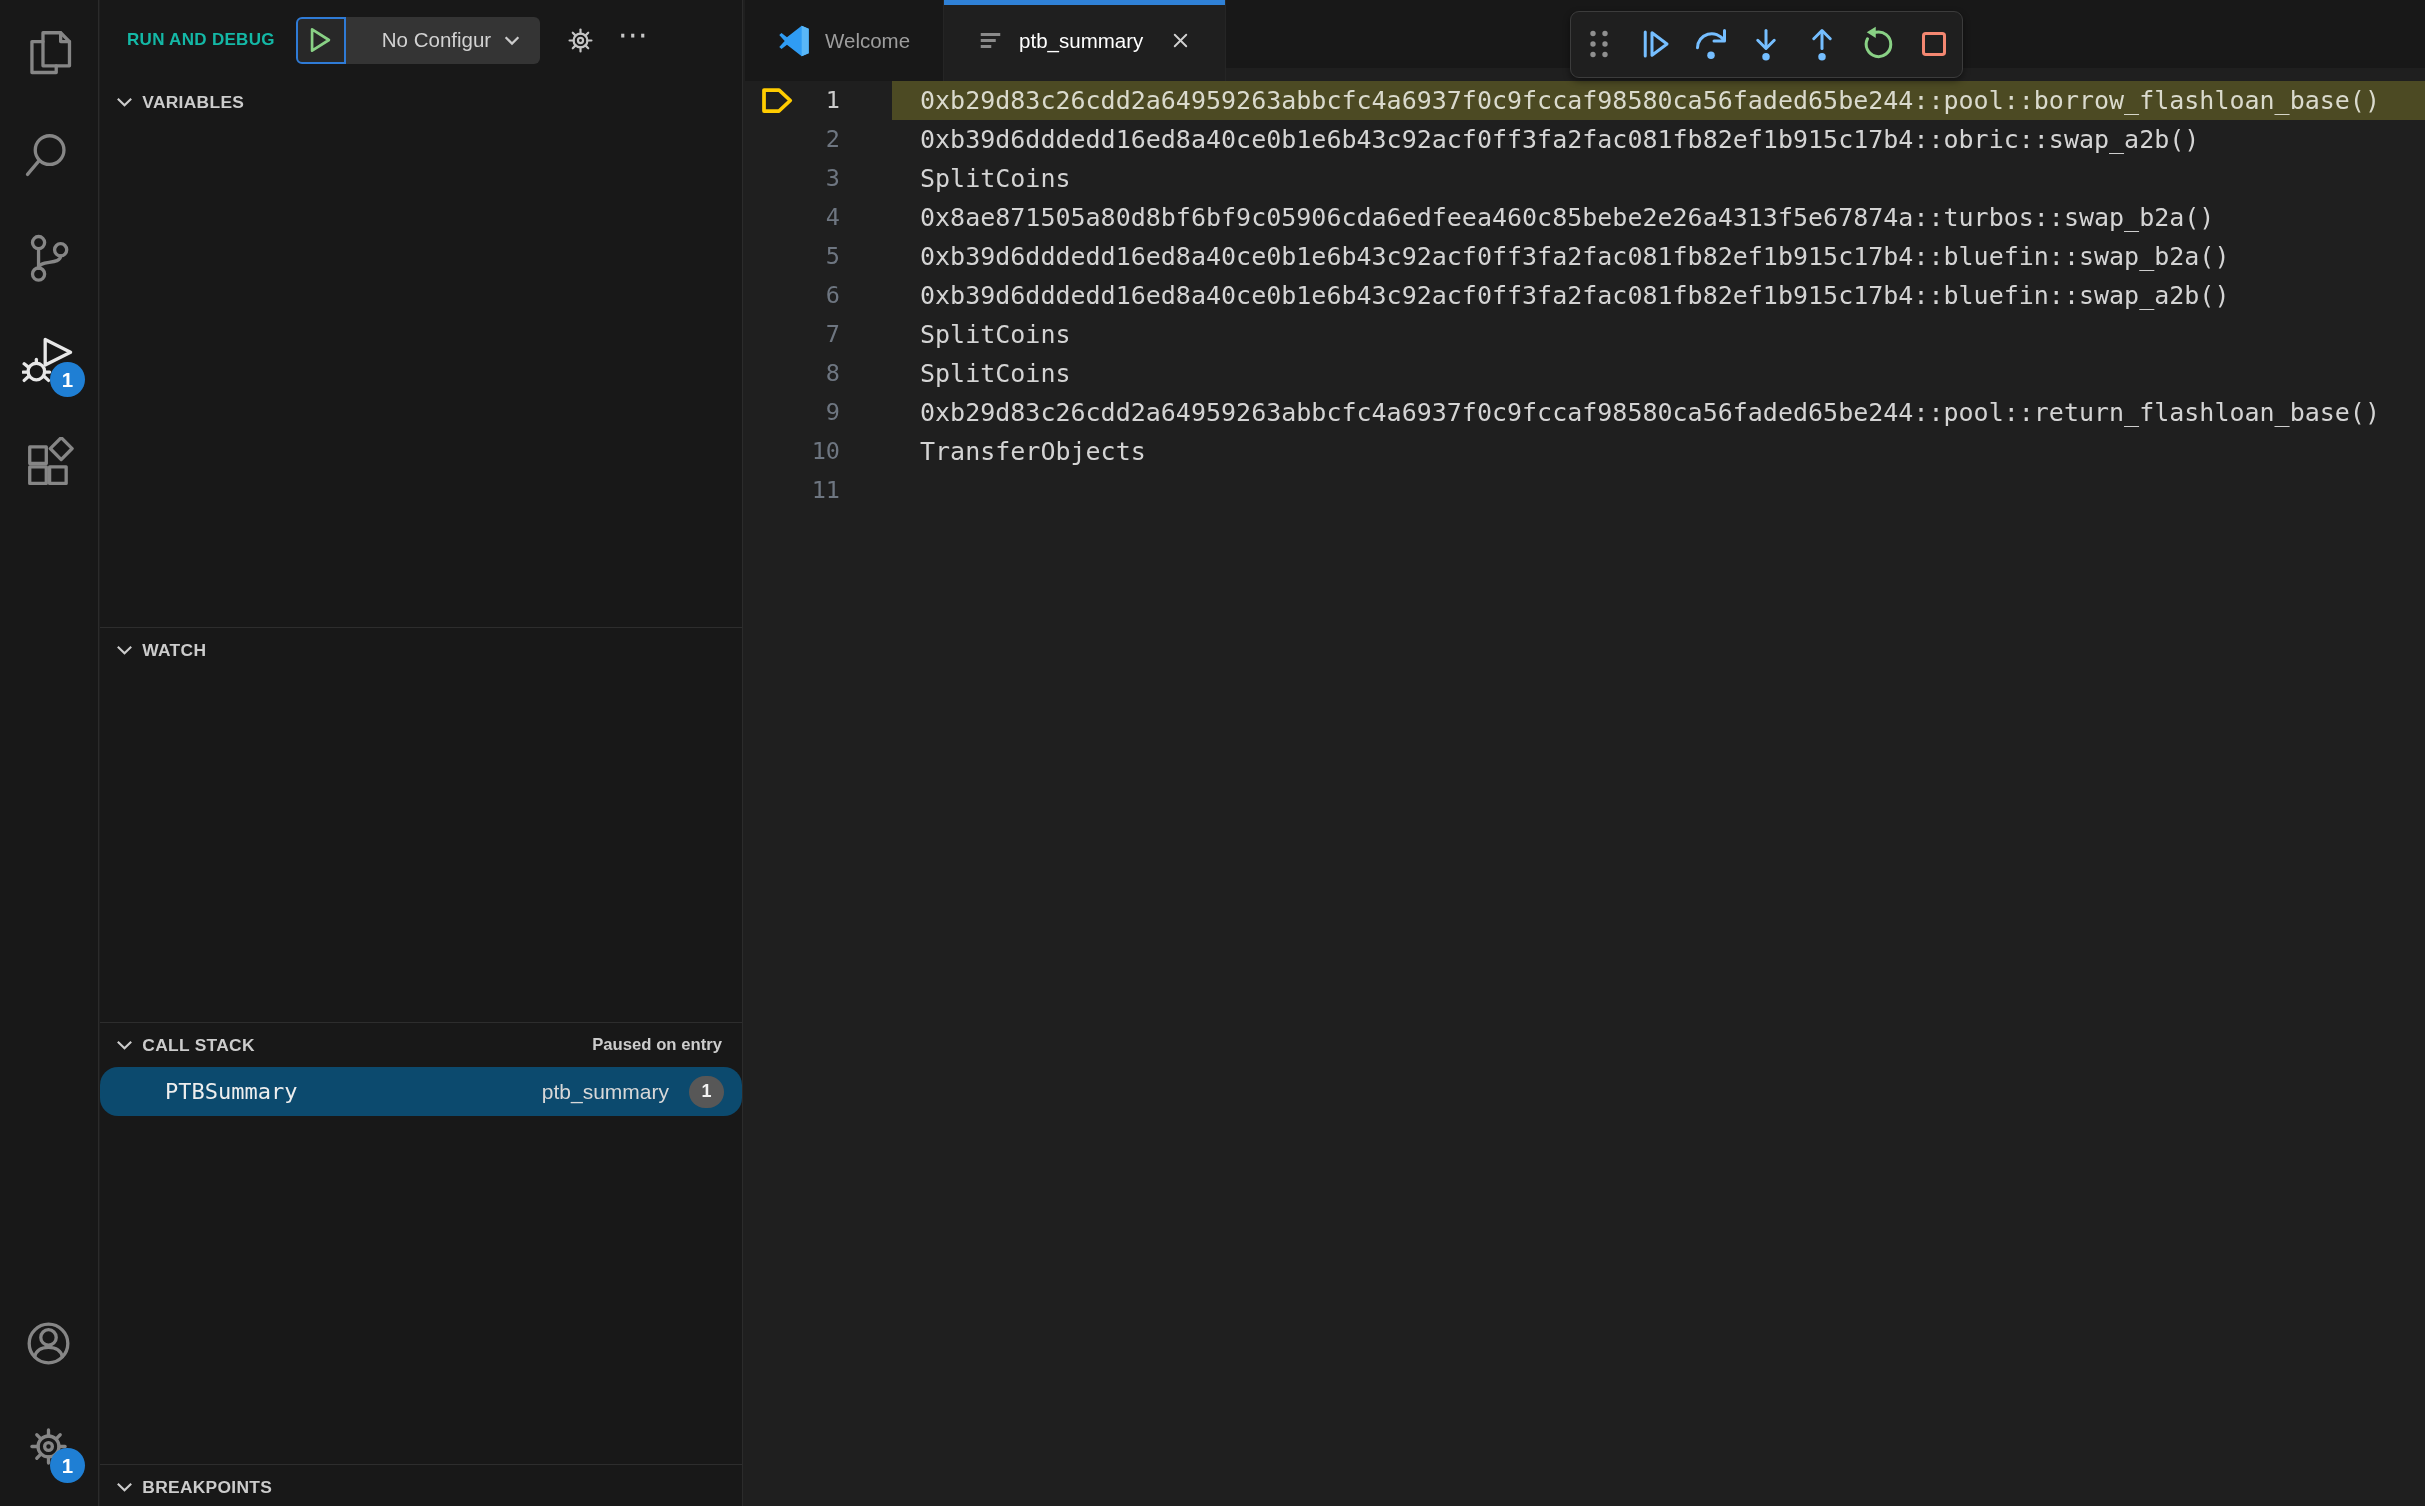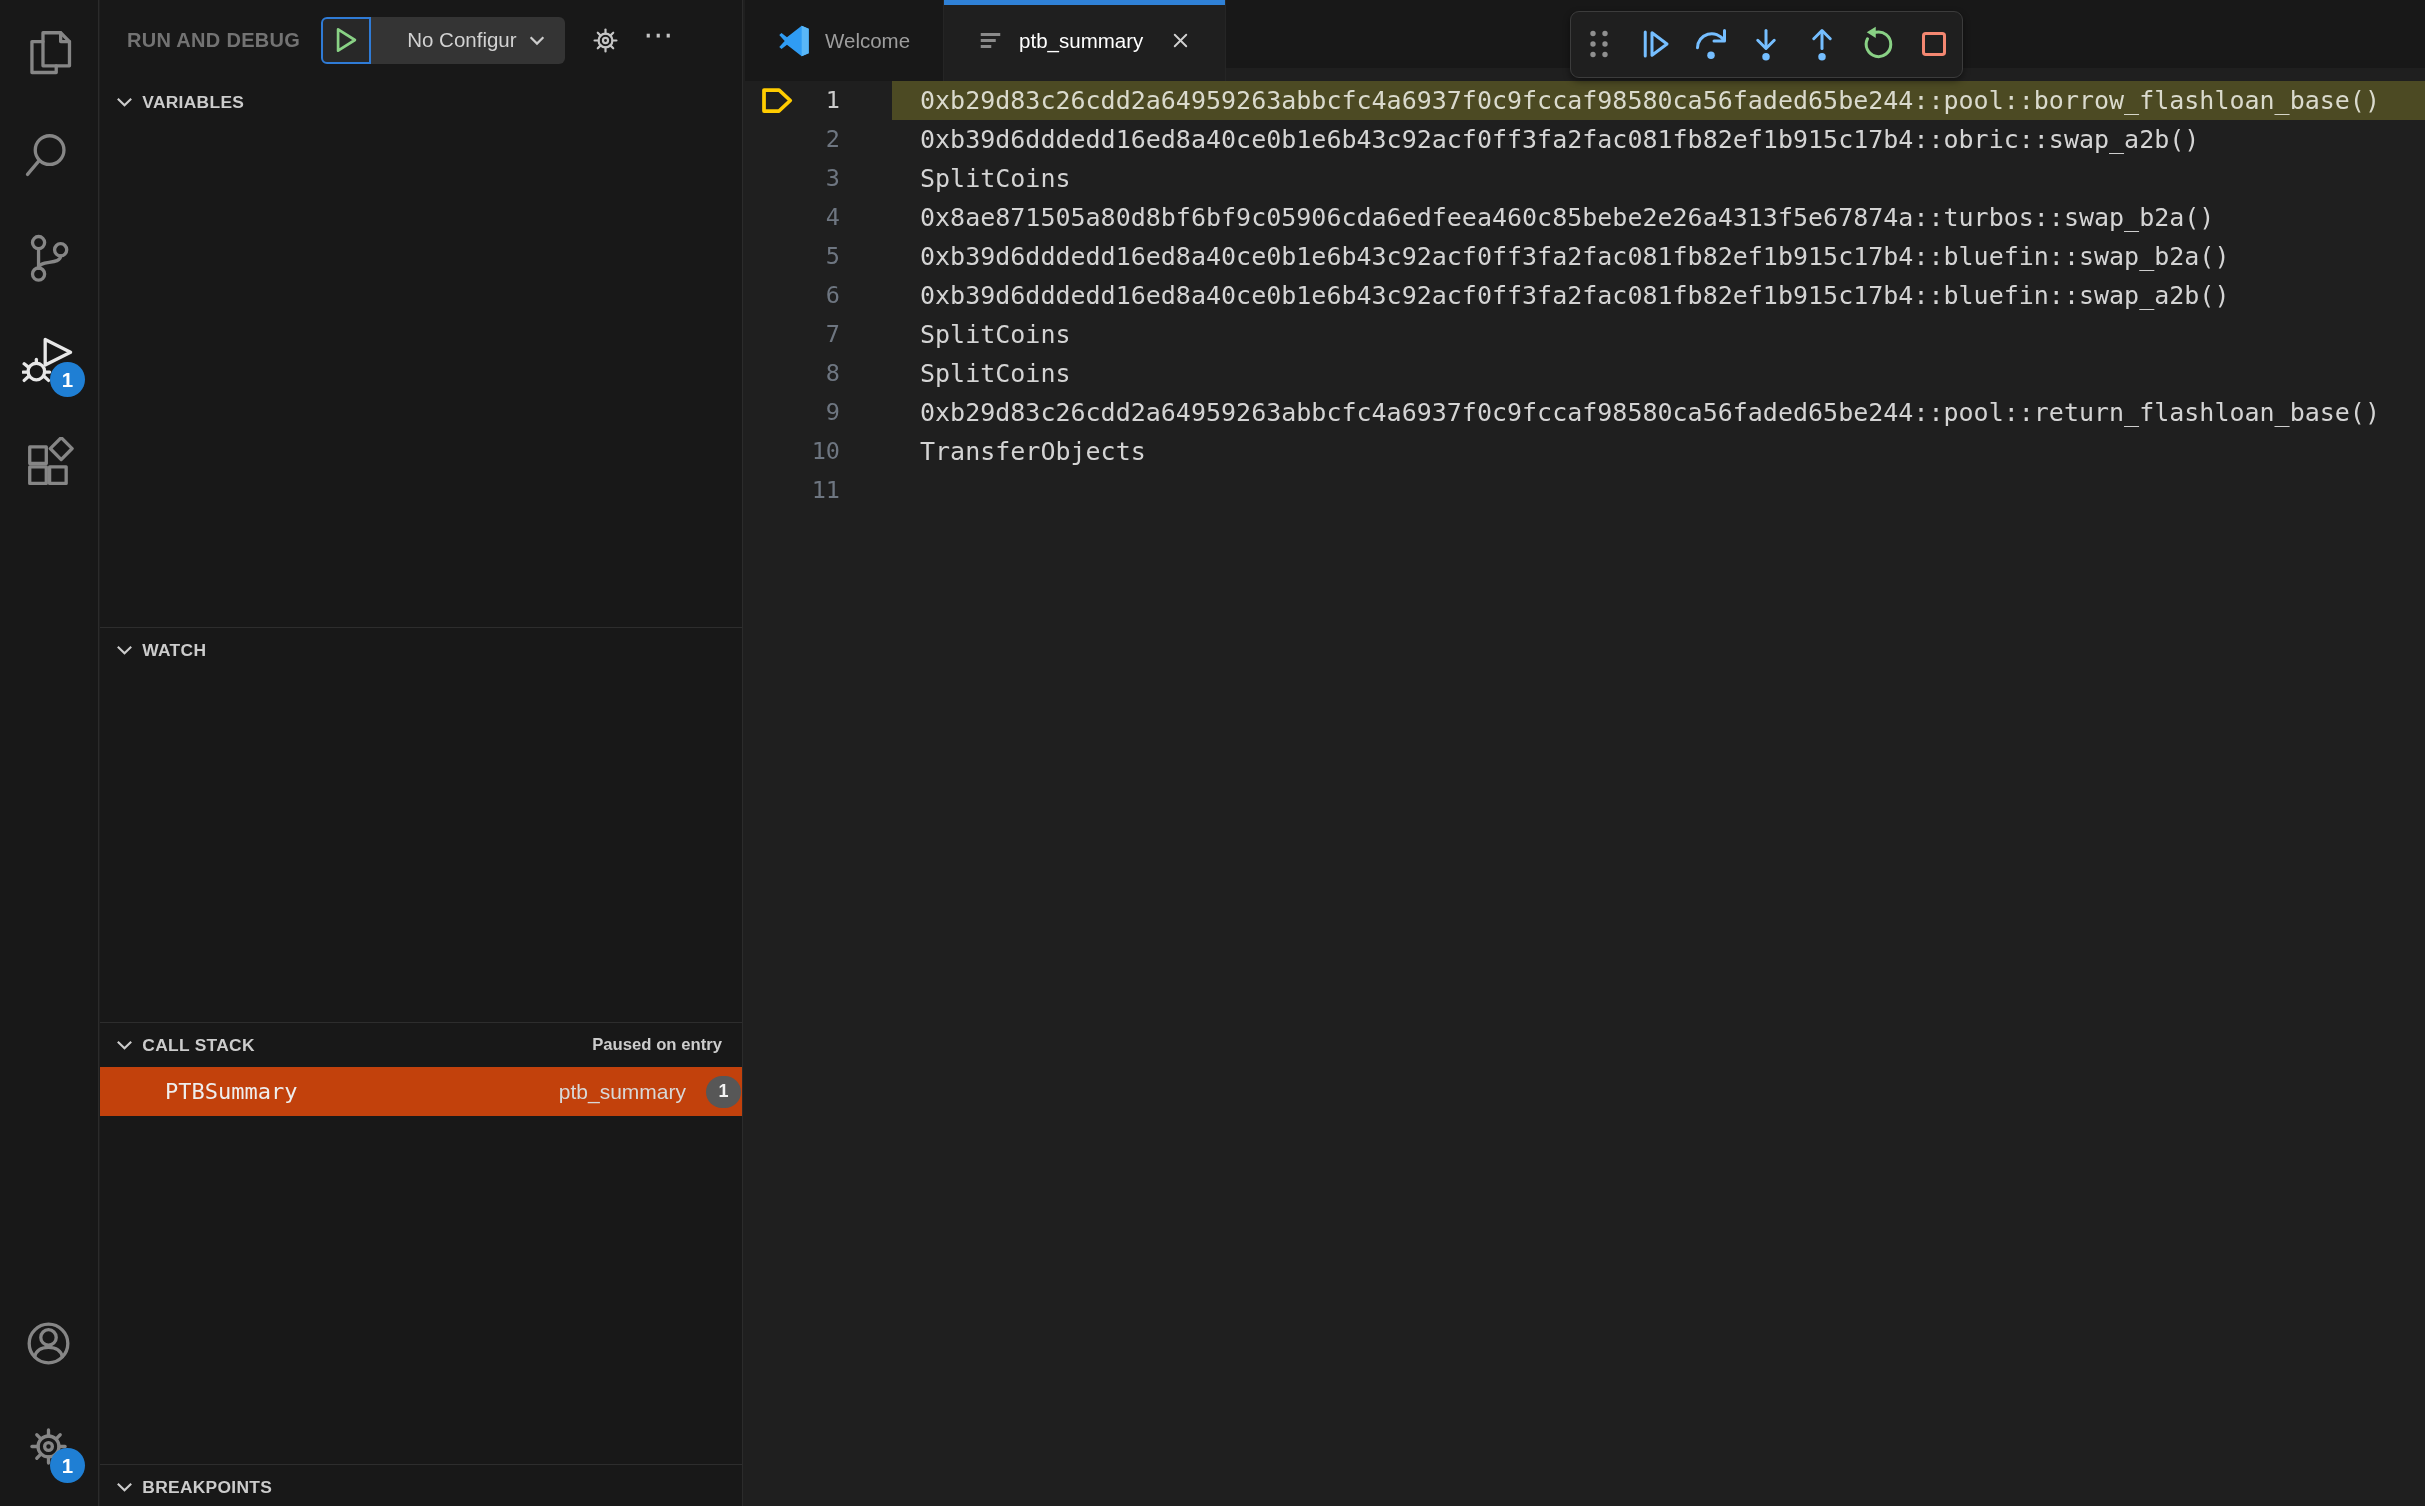--- a/index.html
+++ b/index.html
@@ -39,21 +39,21 @@
 
   
   .sidebar {
     position:absolute; left:100px; top:0; width:643px; height:100%;
     background:#181818; border-right:1.5px solid #2b2b2b;
   }
   .sidebar-header {
     position:absolute; left:0; top:0; right:0; height:80px;
     display:flex; align-items:center; padding-left:27px;
   }
-  .sidebar-title { font-size:20px; font-weight:700; color:#737373; letter-spacing:0.3px; white-space:nowrap; }
+  .sidebar-title { font-size:17px; font-weight:700; color:#14b8a6; letter-spacing:0.3px; white-space:nowrap; }
   .run-control { display:flex; height:47px; margin-left:21px; }
   .run-play-btn {
     width:50px; height:47px; background:#282828;
     border:2.3px solid #2f7bd6; border-radius:6px 0 0 6px;
     display:flex; align-items:center; justify-content:center; cursor:pointer;
   }
   .run-play-btn svg { width:23px; height:26px; }
   .config-dropdown {
     height:47px; background:#343434; border-radius:0 6px 6px 0;
     display:flex; align-items:center; gap:10.6px; padding:0 18px 0 36px; cursor:pointer;
@@ -67,22 +67,22 @@
   .section-header {
     height:44px; display:flex; align-items:center; padding:0 20px 0 13.7px; cursor:pointer;
   }
   .section.bordered { border-top:1.5px solid #2d2d2d; }
   .sec-chevron { margin-right:7.6px; }
   .sec-chevron svg { width:21px; height:21px; }
   .section-label { font-size:17.4px; font-weight:700; color:#cccccc; letter-spacing:0.3px; }
   .section-status { margin-left:auto; font-size:16.7px; font-weight:700; color:#cccccc; }
 
   .stack-frame-row {
-    height:49px; background:#c2410c; display:flex; align-items:center;
-    padding-left:65px; padding-right:1px; cursor:pointer;
+    height:49px; background:#0c4a6e; display:flex; align-items:center;
+    padding-left:65px; padding-right:18px; cursor:pointer;border-radius:18px;
   }
   .frame-name { font-family:"DejaVu Sans Mono", monospace; font-size:22px; color:#eeeeee; }
   .frame-source { margin-left:auto; font-size:21px; color:#d8d8d8; }
   .frame-badge {
     margin-left:20px; min-width:35px; height:32px; border-radius:16.7px;
     background:#575757; color:#f2f2f2; font-size:18px; font-weight:700;
     display:flex; align-items:center; justify-content:center; padding:0 6px;
   }
 
   

